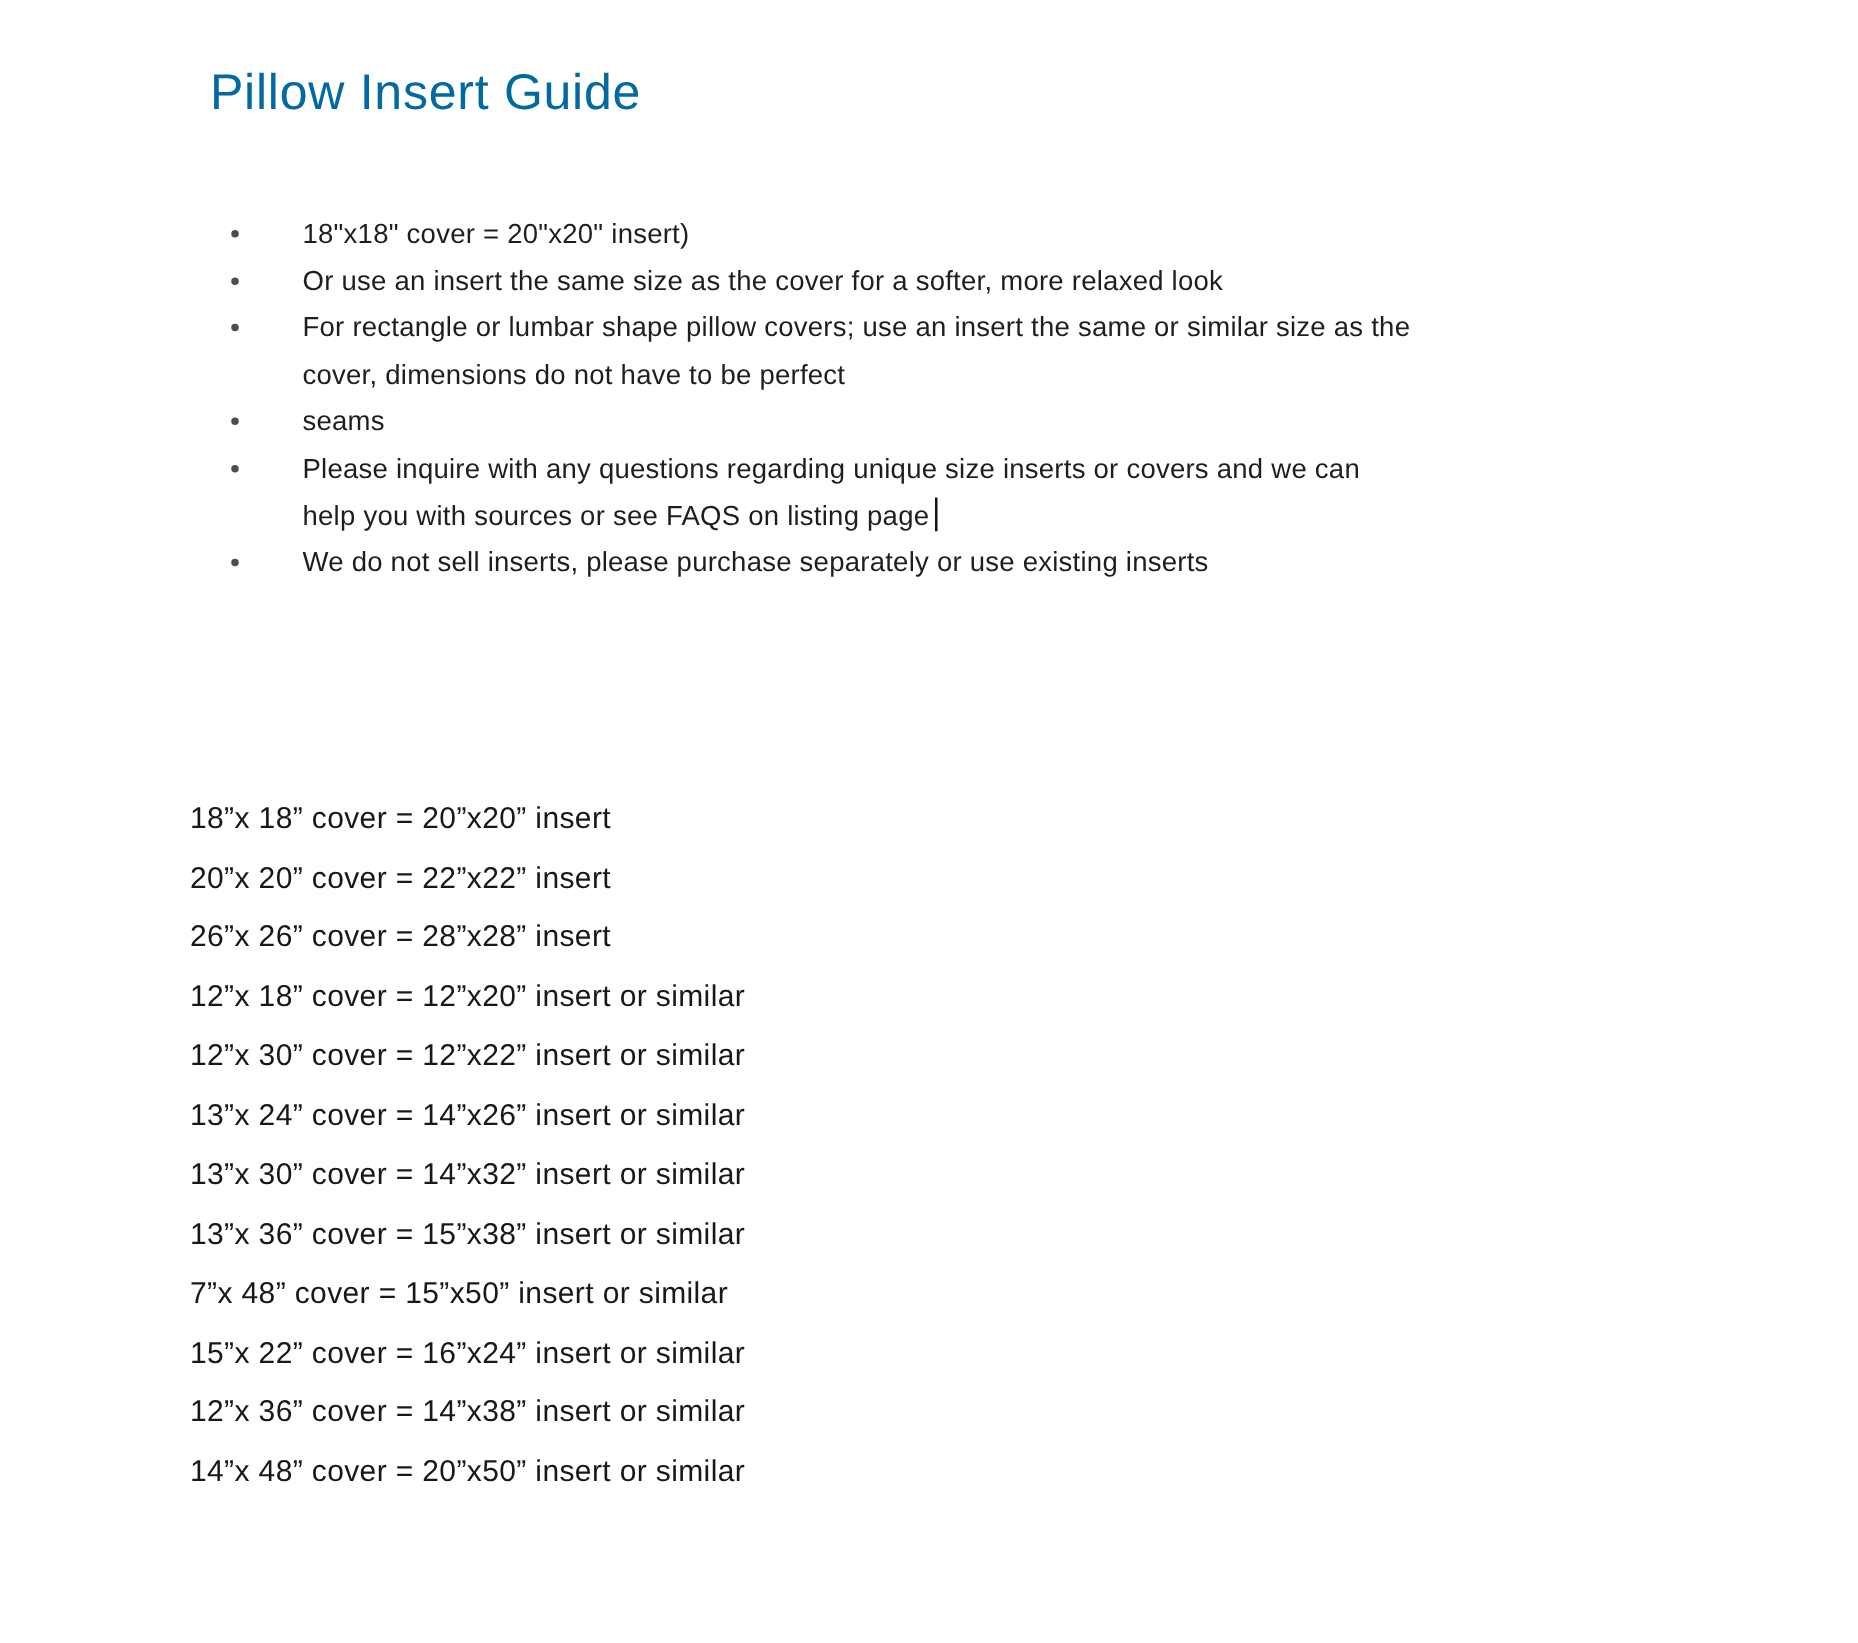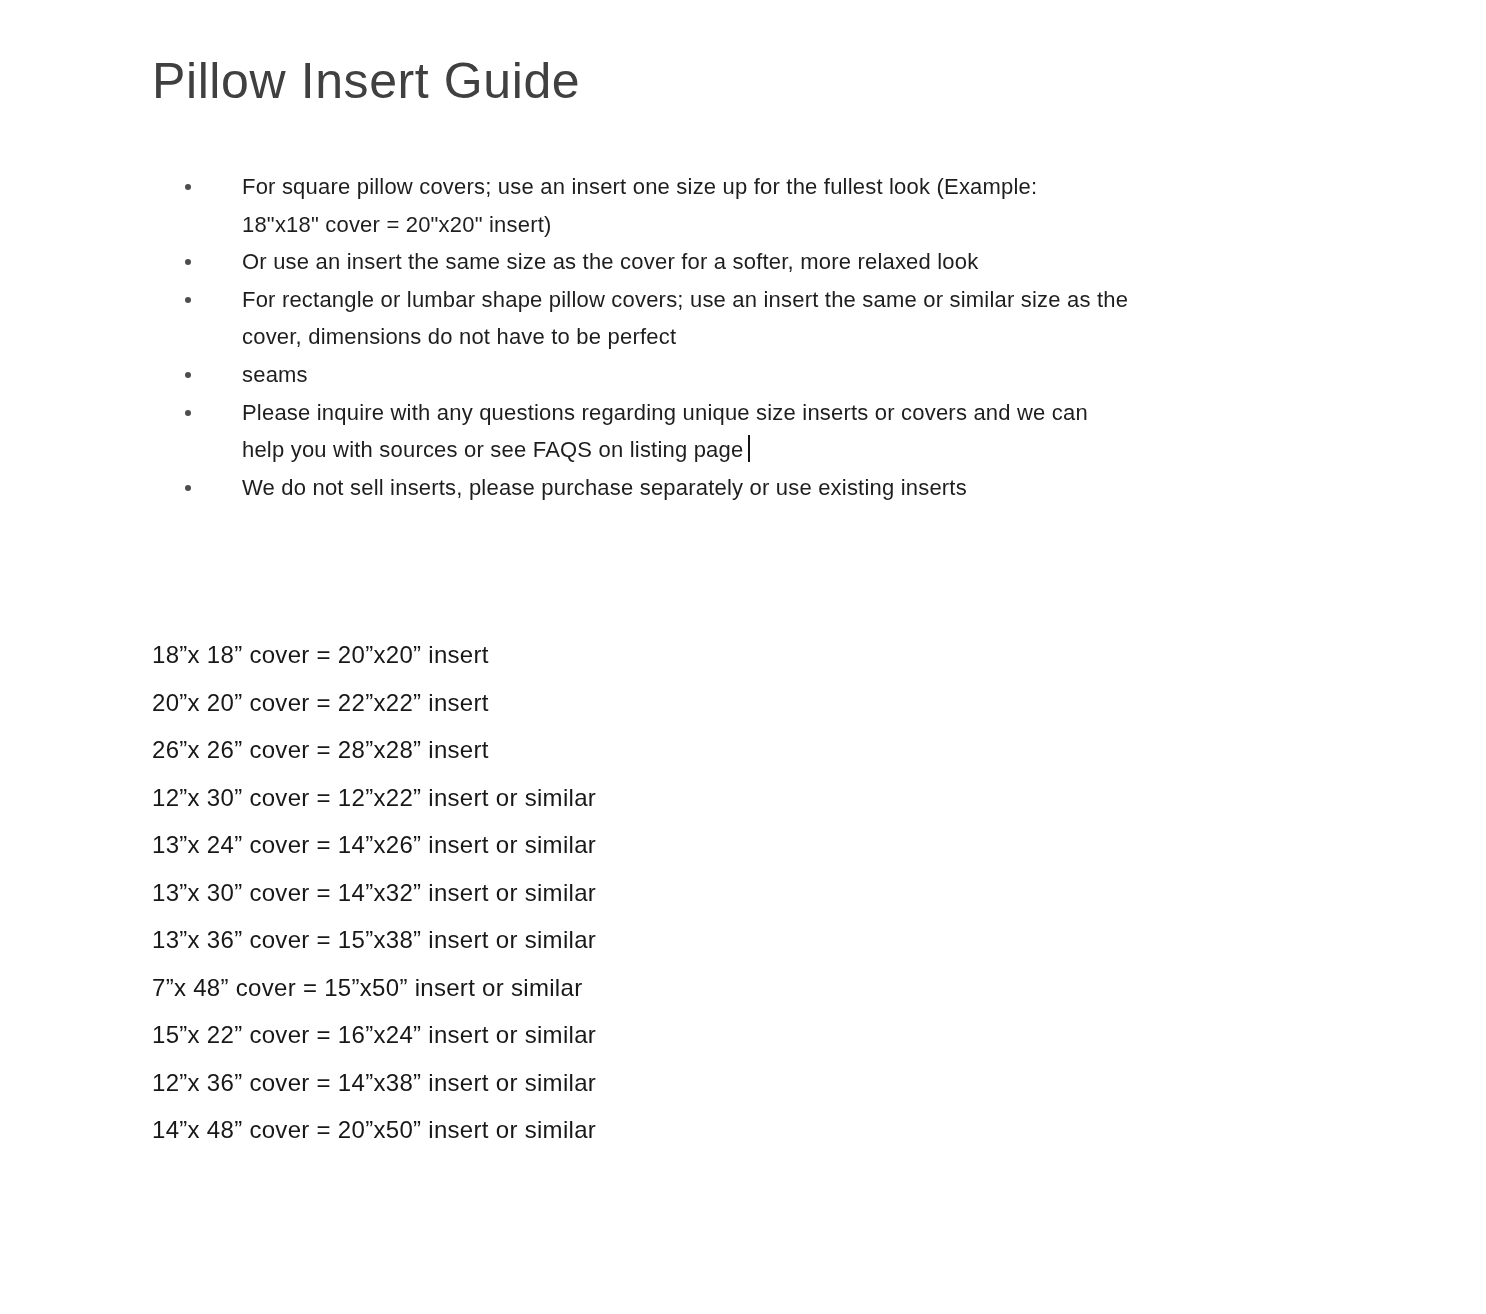--- a/index.html
+++ b/index.html
@@ -8,26 +8,26 @@
     position: relative;
     width: 1486px;
     height: 1314px;
     background: #ffffff;
     font-family: "Liberation Sans", sans-serif;
     color: #1e1e1e;
     overflow: hidden;
   }
   .title {
     position: absolute;
-    left: 152px;
+    left: 168px;
     top: 52px;
-    font-size: 50px;
+    font-size: 40px;
     font-weight: 300;
     letter-spacing: 0.6px;
-    color: #404040;
+    color: #0369a1;
     white-space: nowrap;
   }
   .bullets {
     position: absolute;
     left: 152px;
     top: 168px;
     width: 1200px;
   }
   .bullet {
     display: flex;
@@ -79,21 +79,20 @@
 
 <div class="page">
 
   <h1 class="title">Pillow Insert Guide</h1>
 
   <div class="bullets">
 
     <div class="bullet">
       <span class="bullet-marker"></span>
       <div class="bullet-lines">
-        <div class="bullet-line">For square pillow covers; use an insert one size up for the fullest look (Example:</div>
         <div class="bullet-line">18"x18" cover = 20"x20" insert)</div>
       </div>
     </div>
 
     <div class="bullet">
       <span class="bullet-marker"></span>
       <div class="bullet-lines">
         <div class="bullet-line">Or use an insert the same size as the cover for a softer, more relaxed look</div>
       </div>
     </div>
@@ -127,20 +126,21 @@
         <div class="bullet-line">We do not sell inserts, please purchase separately or use existing inserts</div>
       </div>
     </div>
 
   </div>
 
   <div class="size-chart">
     <div class="size-row">18”x 18” cover = 20”x20” insert</div>
     <div class="size-row">20”x 20” cover = 22”x22” insert</div>
     <div class="size-row">26”x 26” cover = 28”x28” insert</div>
+    <div class="size-row">12”x 18” cover = 12”x20” insert or similar</div>
     <div class="size-row">12”x 30” cover = 12”x22” insert or similar</div>
     <div class="size-row">13”x 24” cover = 14”x26” insert or similar</div>
     <div class="size-row">13”x 30” cover = 14”x32” insert or similar</div>
     <div class="size-row">13”x 36” cover = 15”x38” insert or similar</div>
     <div class="size-row">7”x 48” cover = 15”x50” insert or similar</div>
     <div class="size-row">15”x 22” cover = 16”x24” insert or similar</div>
     <div class="size-row">12”x 36” cover = 14”x38” insert or similar</div>
     <div class="size-row">14”x 48” cover = 20”x50” insert or similar</div>
   </div>
 

